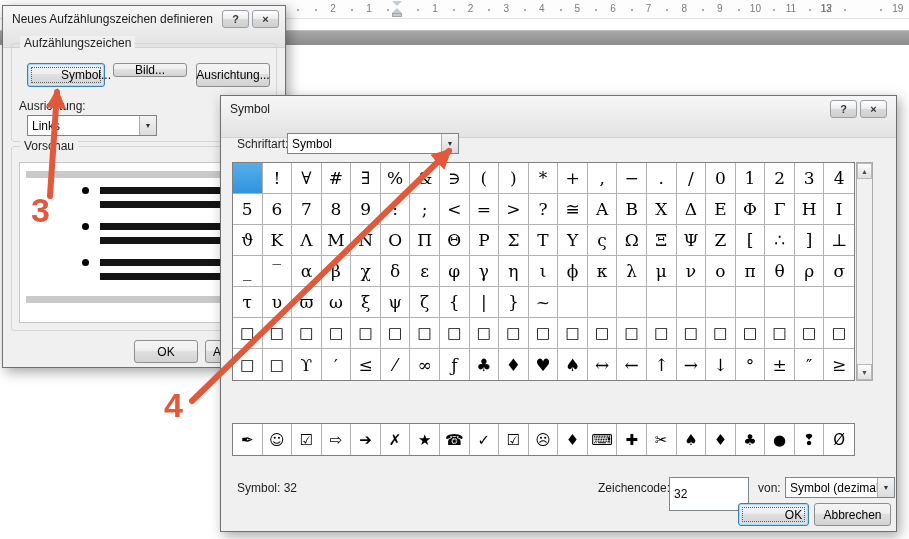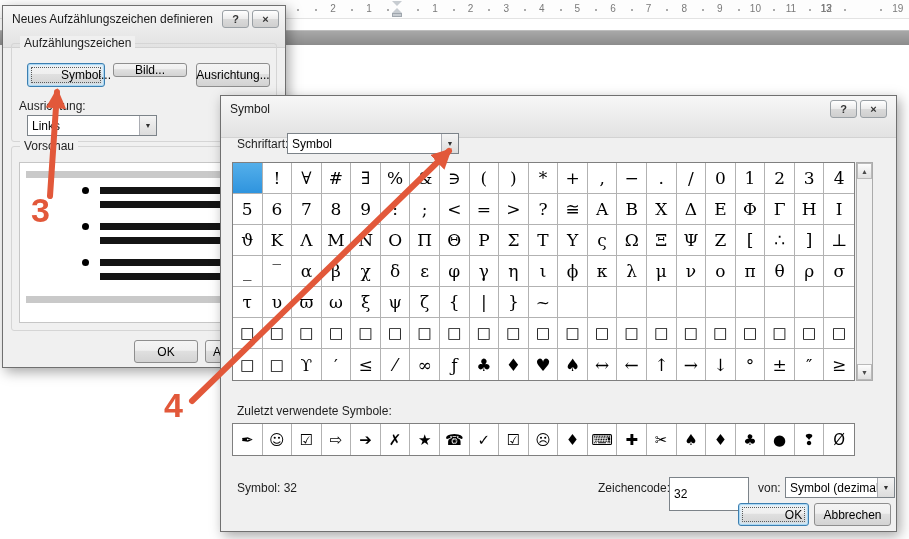--- a/index.html
+++ b/index.html
@@ -327,21 +327,20 @@
 
     <div class="vscroll" style="left:635px;top:66px;height:219px">
       <div class="sb sb-up">
           <span>▲</span>
         </div>
       <div class="sb sb-down">
           <span>▼</span>
         </div>
     </div>
 
-    <div class="label" style="left:16px;top:308px">Zuletzt verwendete Symbole:</div>
     <div class="sym-grid rgrid" style="left:11px;top:327px;width:623px">
         <div class="cell">✒</div>
         <div class="cell">☺</div>
         <div class="cell">☑</div>
         <div class="cell">⇨</div>
         <div class="cell">➔</div>
         <div class="cell">✗</div>
         <div class="cell">★</div>
         <div class="cell">☎</div>
         <div class="cell">✓</div>

